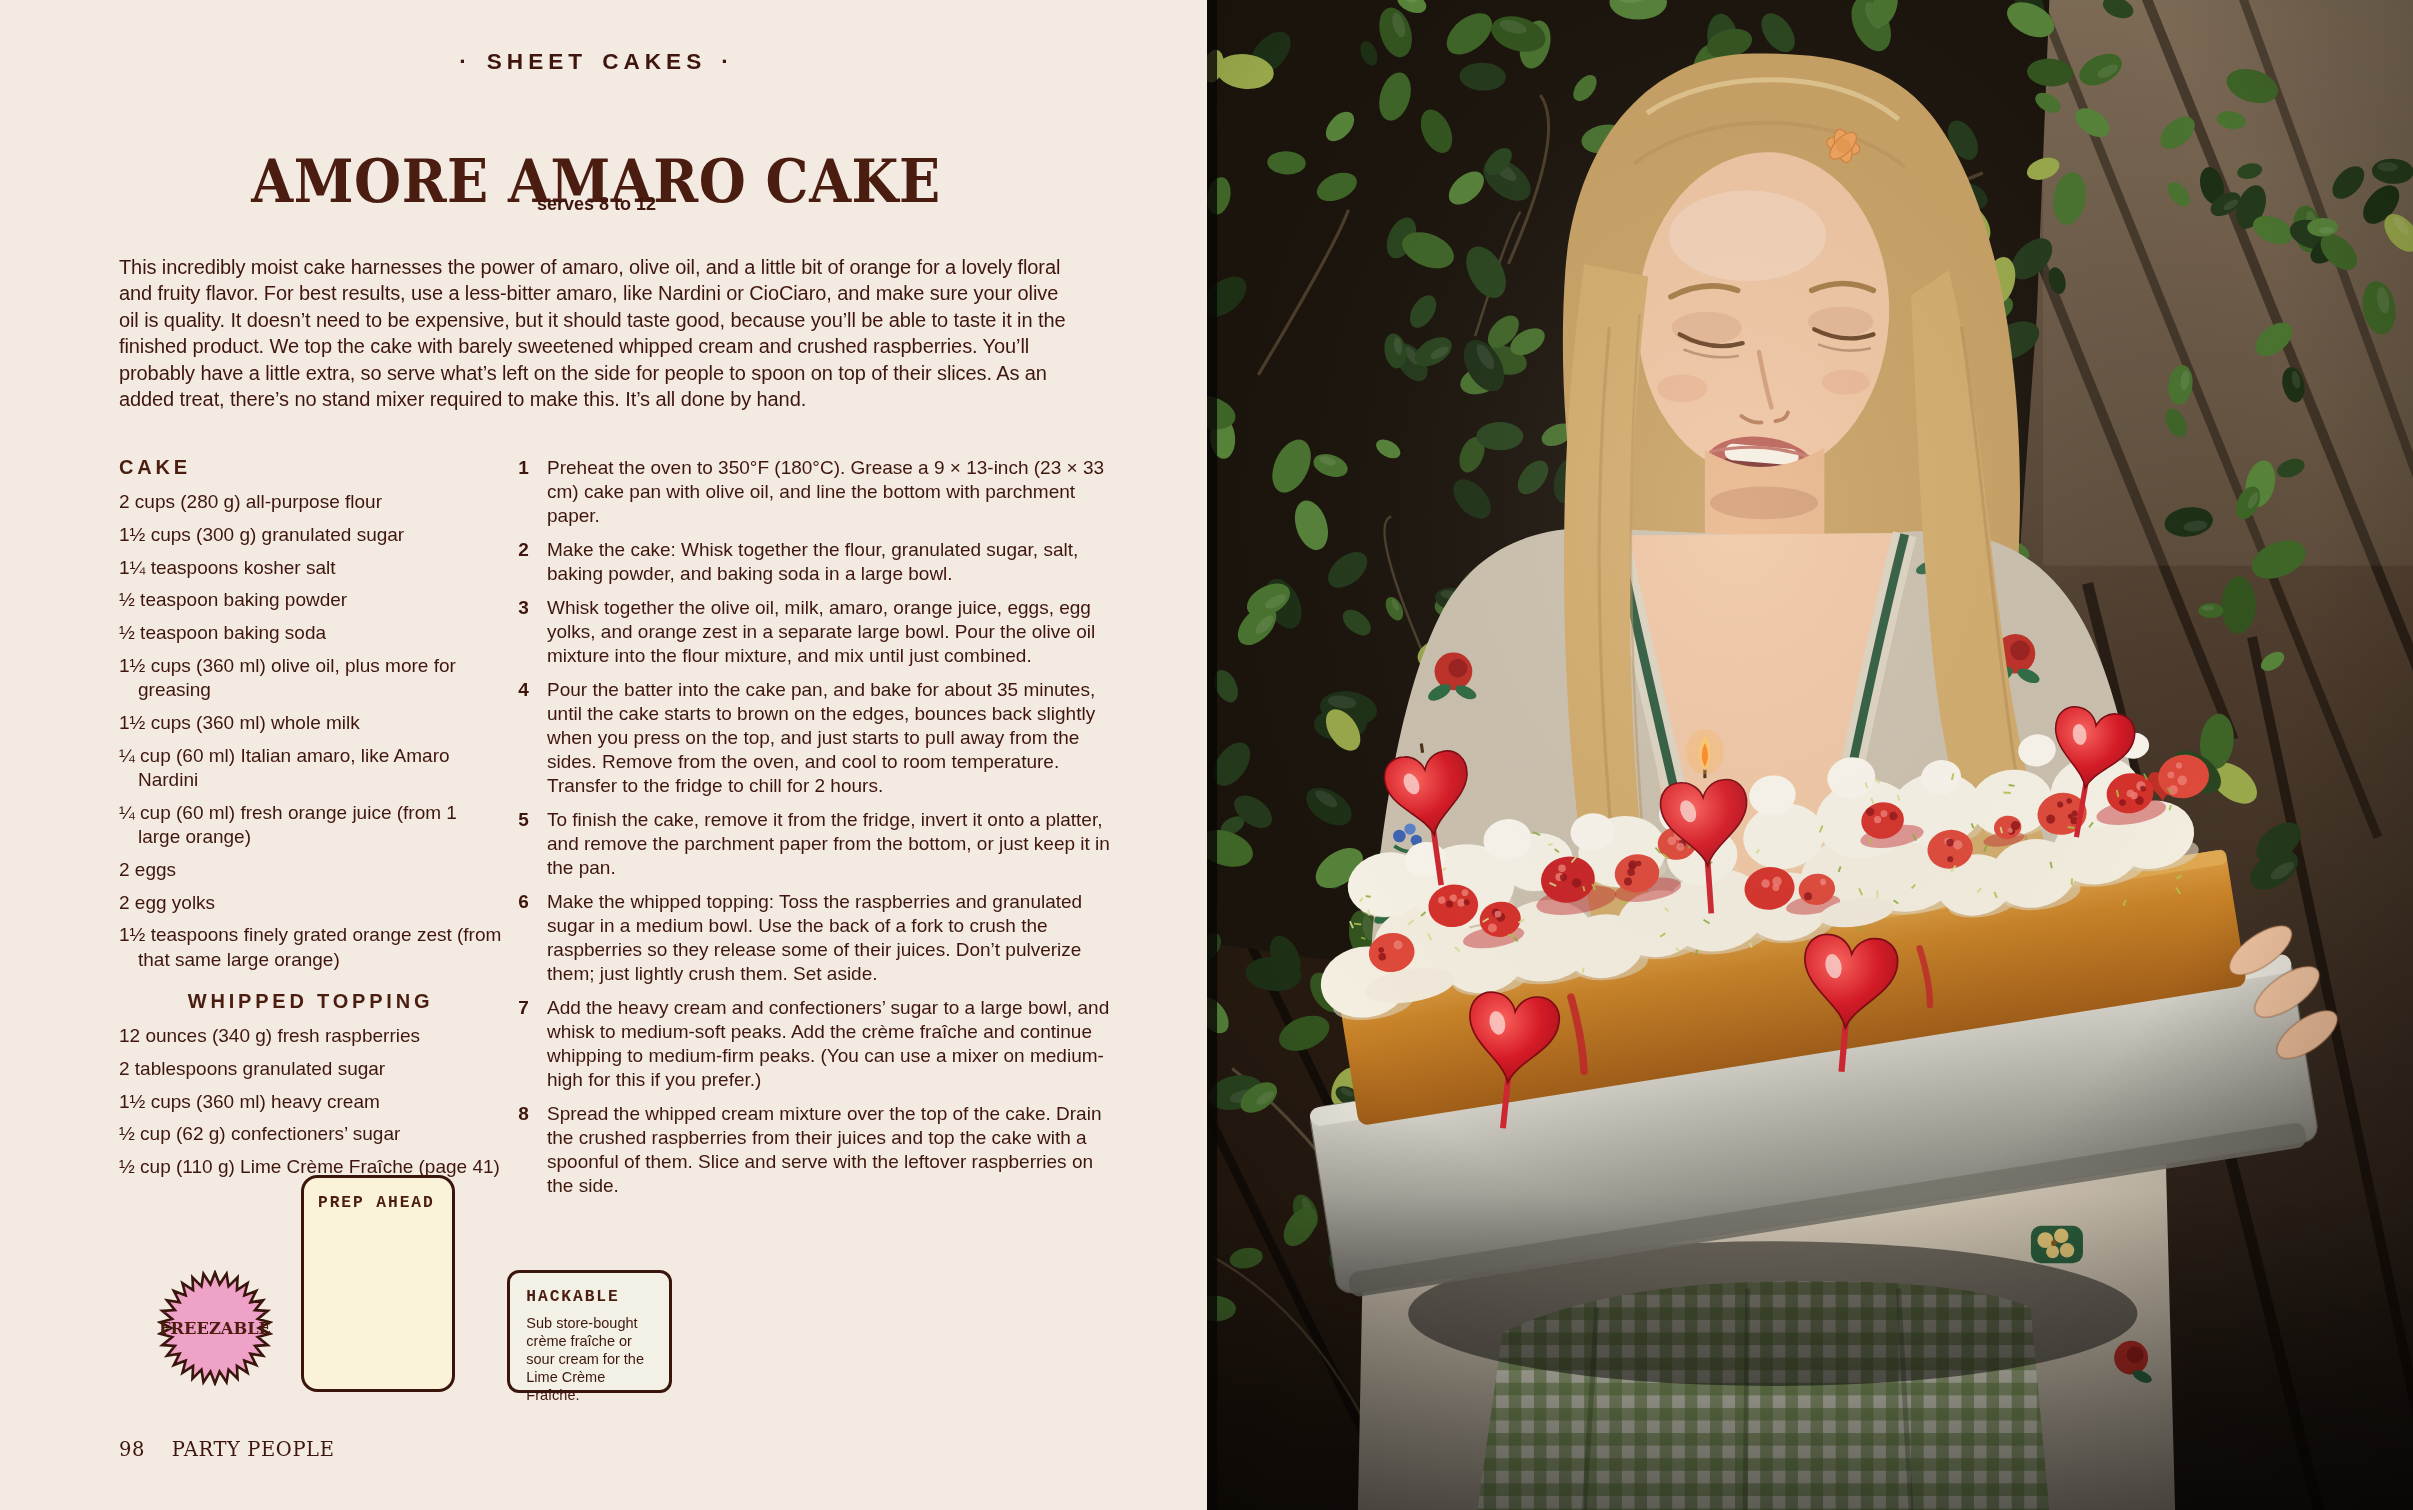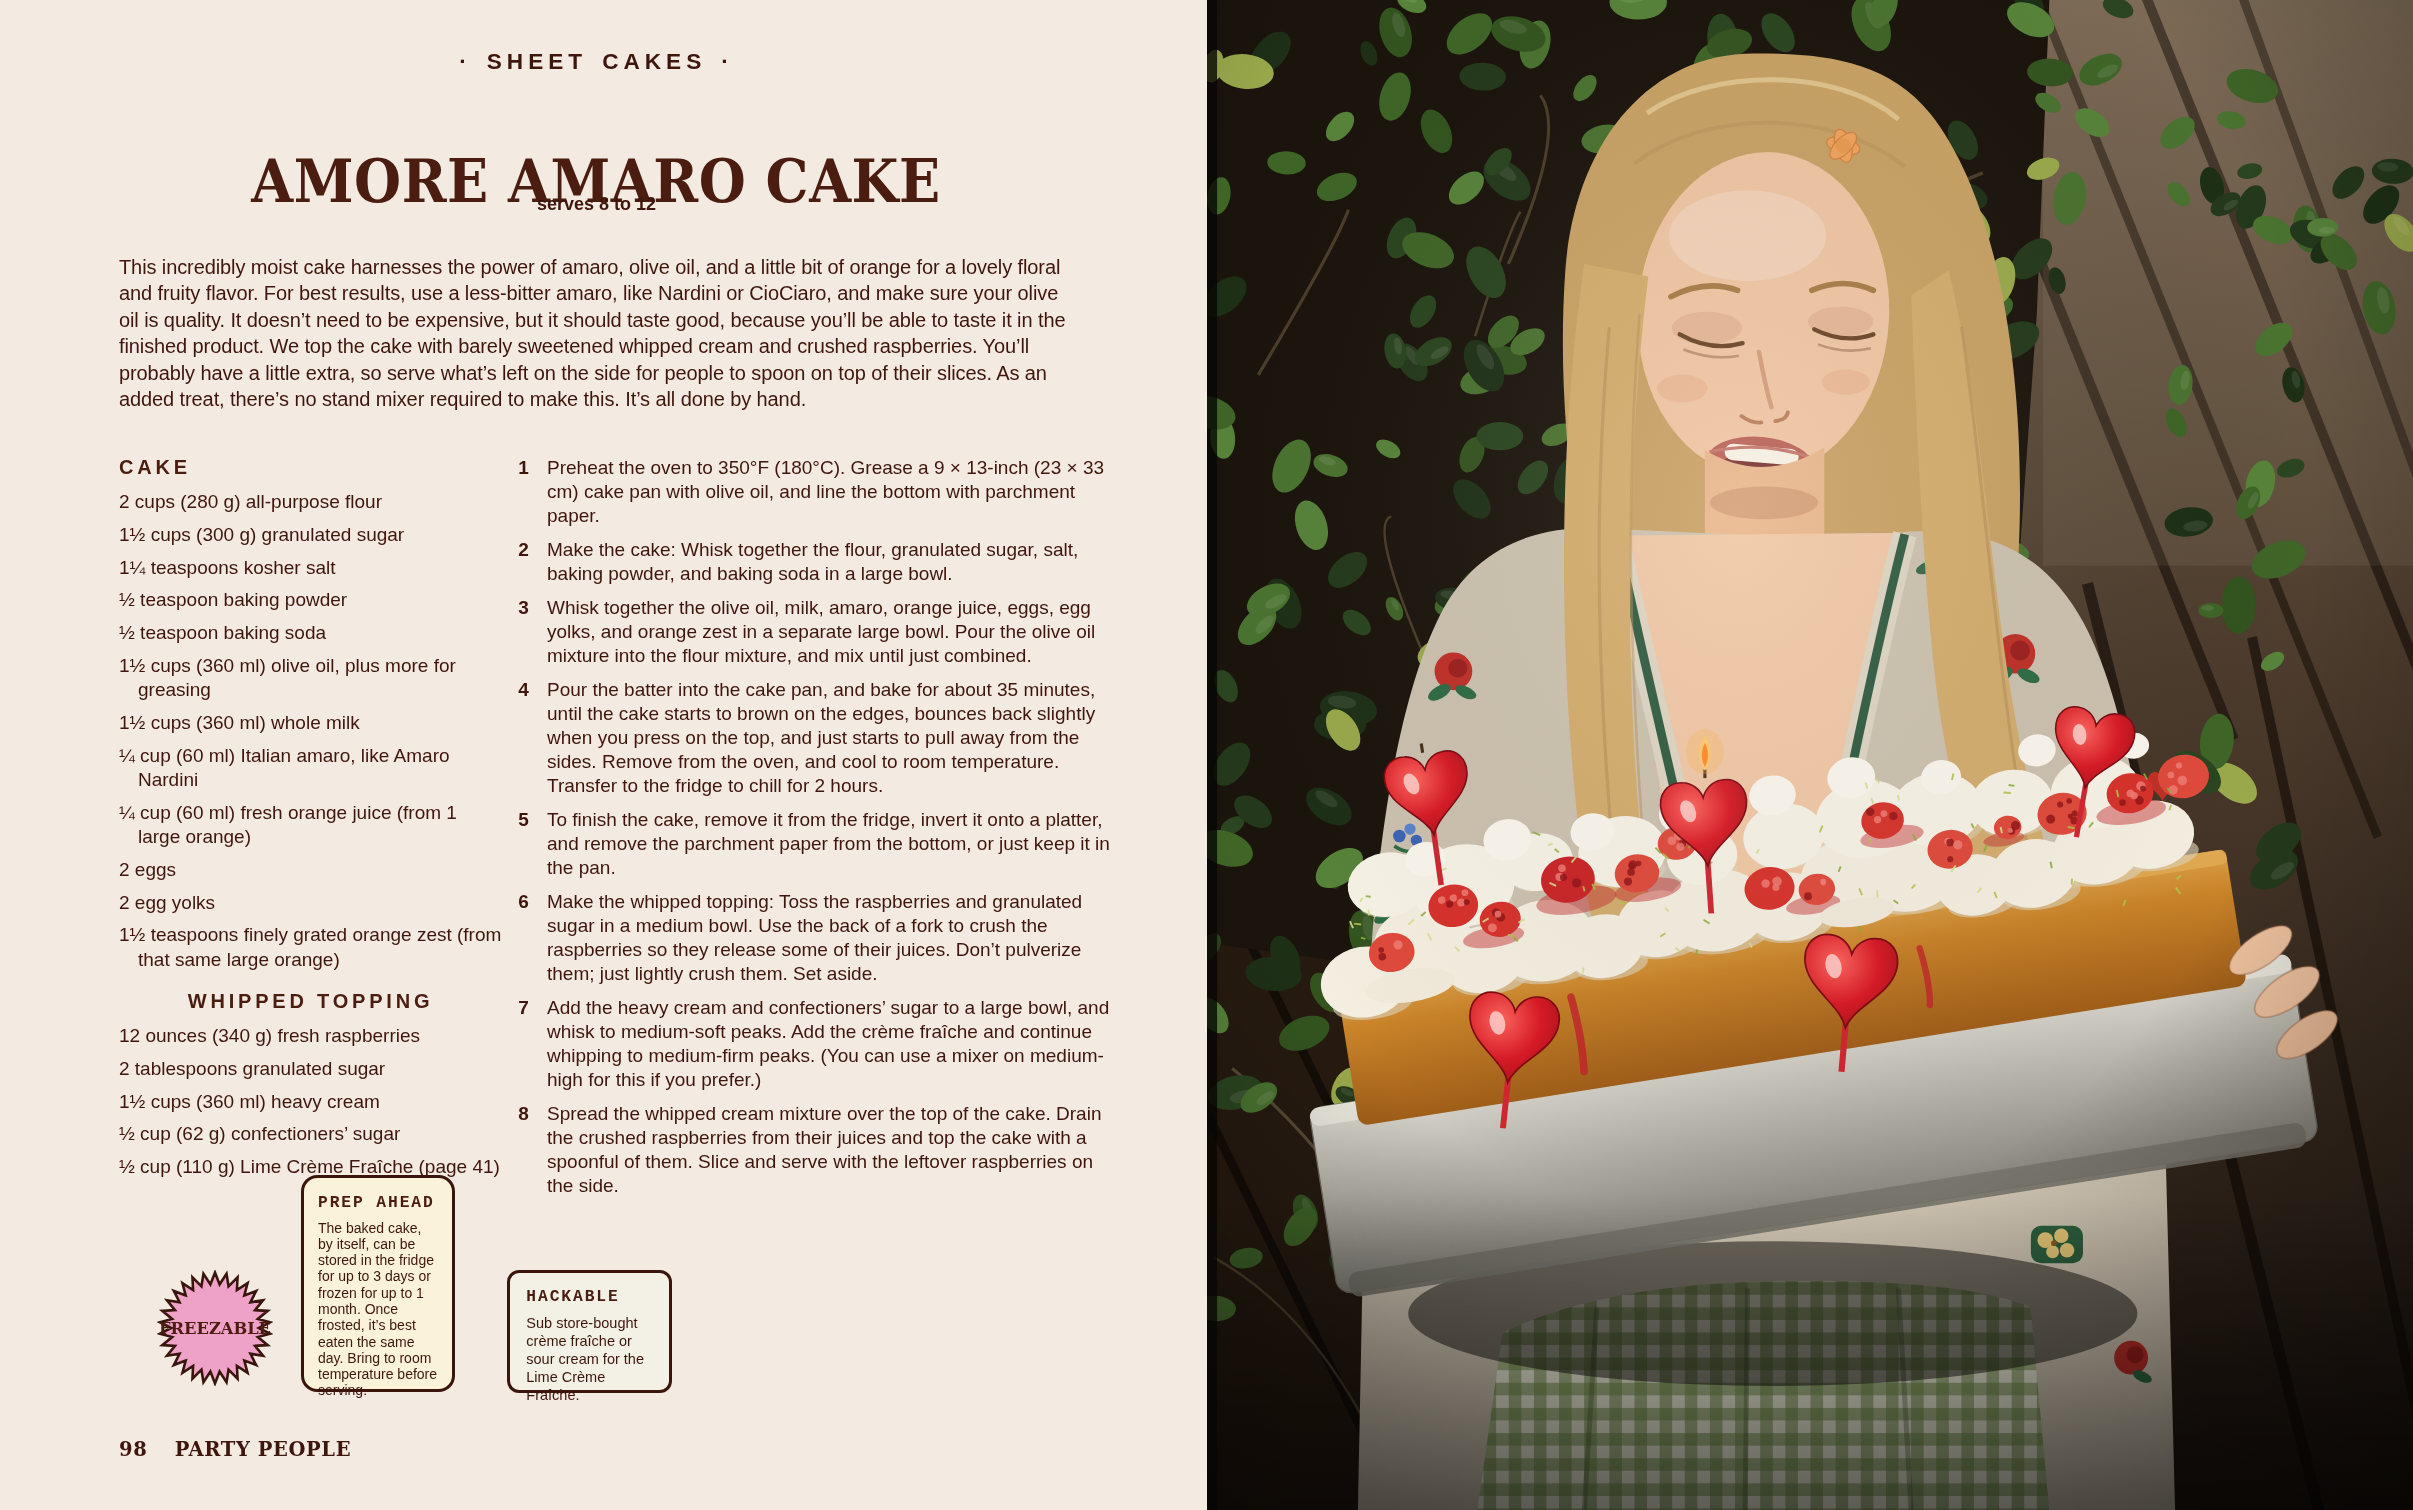--- a/index.html
+++ b/index.html
@@ -47,21 +47,21 @@
             padding:14px 12.6px 0 16.3px;}
   .hack-box p{margin:0;font-size:14.5px;line-height:18px;color:var(--ink);}
 
   .freezable{position:absolute;left:157px;top:1270px;width:116px;height:116px;}
   .freezable svg{position:absolute;left:0;top:0;width:116px;height:116px;}
   .freezable .lbl{position:absolute;left:0;top:0;width:116px;height:116px;display:flex;
             align-items:center;justify-content:center;font-family:"DejaVu Serif",serif;
             font-weight:700;font-size:16.3px;letter-spacing:0;color:var(--title);}
 
   .page-footer{position:absolute;left:119px;top:1438px;font-family:"DejaVu Serif",serif;
-            font-weight:700;font-size:19.5px;color:var(--ink);letter-spacing:0.6px;}
+            font-weight:400;font-size:19.5px;color:var(--ink);letter-spacing:0.6px;}
   .page-footer .bt{margin-left:20px;}
 
   
   .photo{position:absolute;left:1207px;top:0;width:1207px;height:1511px;overflow:hidden;background:#1b140c;}
   .photo svg{display:block;width:100%;height:100%;}
 </style>
 </head>
 <body>
 
 <div class="spread">
@@ -108,21 +108,20 @@
           <li><b>4</b><span>Pour the batter into the cake pan, and bake for about 35 minutes, until the cake starts to brown on the edges, bounces back slightly when you press on the top, and just starts to pull away from the sides. Remove from the oven, and cool to room temperature. Transfer to the fridge to chill for 2 hours.</span></li>
           <li><b>5</b><span>To finish the cake, remove it from the fridge, invert it onto a platter, and remove the parchment paper from the bottom, or just keep it in the pan.</span></li>
           <li><b>6</b><span>Make the whipped topping: Toss the raspberries and granulated sugar in a medium bowl. Use the back of a fork to crush the raspberries so they release some of their juices. Don’t pulverize them; just lightly crush them. Set aside.</span></li>
           <li><b>7</b><span>Add the heavy cream and confectioners’ sugar to a large bowl, and whisk to medium-soft peaks. Add the crème fraîche and continue whipping to medium-firm peaks. (You can use a mixer on medium-high for this if you prefer.)</span></li>
           <li><b>8</b><span>Spread the whipped cream mixture over the top of the cake. Drain the crushed raspberries from their juices and top the cake with a spoonful of them. Slice and serve with the leftover raspberries on the side.</span></li>
         </ol>
     </div>
 
     <div class="prep-box">
       <h3>PREP AHEAD</h3>
-      <p>The baked cake, by itself, can be stored in the fridge for up to 3 days or frozen for up to 1 month. Once frosted, it’s best eaten the same day. Bring to room temperature before serving.</p>
     </div>
 
     <div class="freezable">
       <svg viewBox="0 0 180 180">
         <polygon id="burst-poly" style="fill:var(--badge_pink);stroke:var(--border_brown);stroke-width:4" points="90.0,4.0 97.1,22.4 107.9,5.9 111.0,25.3 125.0,11.4 124.0,31.1 140.5,20.4 135.5,39.5 153.9,32.5 145.0,50.0 164.5,47.0 152.1,62.3 171.8,63.4 156.5,75.9 175.5,81.0 158.0,90.0 175.5,99.0 156.5,104.1 171.8,116.6 152.1,117.7 164.5,133.0 145.0,130.0 153.9,147.5 135.5,140.5 140.5,159.6 124.0,148.9 125.0,168.6 111.0,154.7 107.9,174.1 97.1,157.6 90.0,176.0 82.9,157.6 72.1,174.1 69.0,154.7 55.0,168.6 56.0,148.9 39.5,159.6 44.5,140.5 26.1,147.5 35.0,130.0 15.5,133.0 27.9,117.7 8.2,116.6 23.5,104.1 4.5,99.0 22.0,90.0 4.5,81.0 23.5,75.9 8.2,63.4 27.9,62.3 15.5,47.0 35.0,50.0 26.1,32.5 44.5,39.5 39.5,20.4 56.0,31.1 55.0,11.4 69.0,25.3 72.1,5.9 82.9,22.4"></polygon>
       </svg>
       <span class="lbl">FREEZABLE</span>
     </div>
 
     <div class="hack-box">

